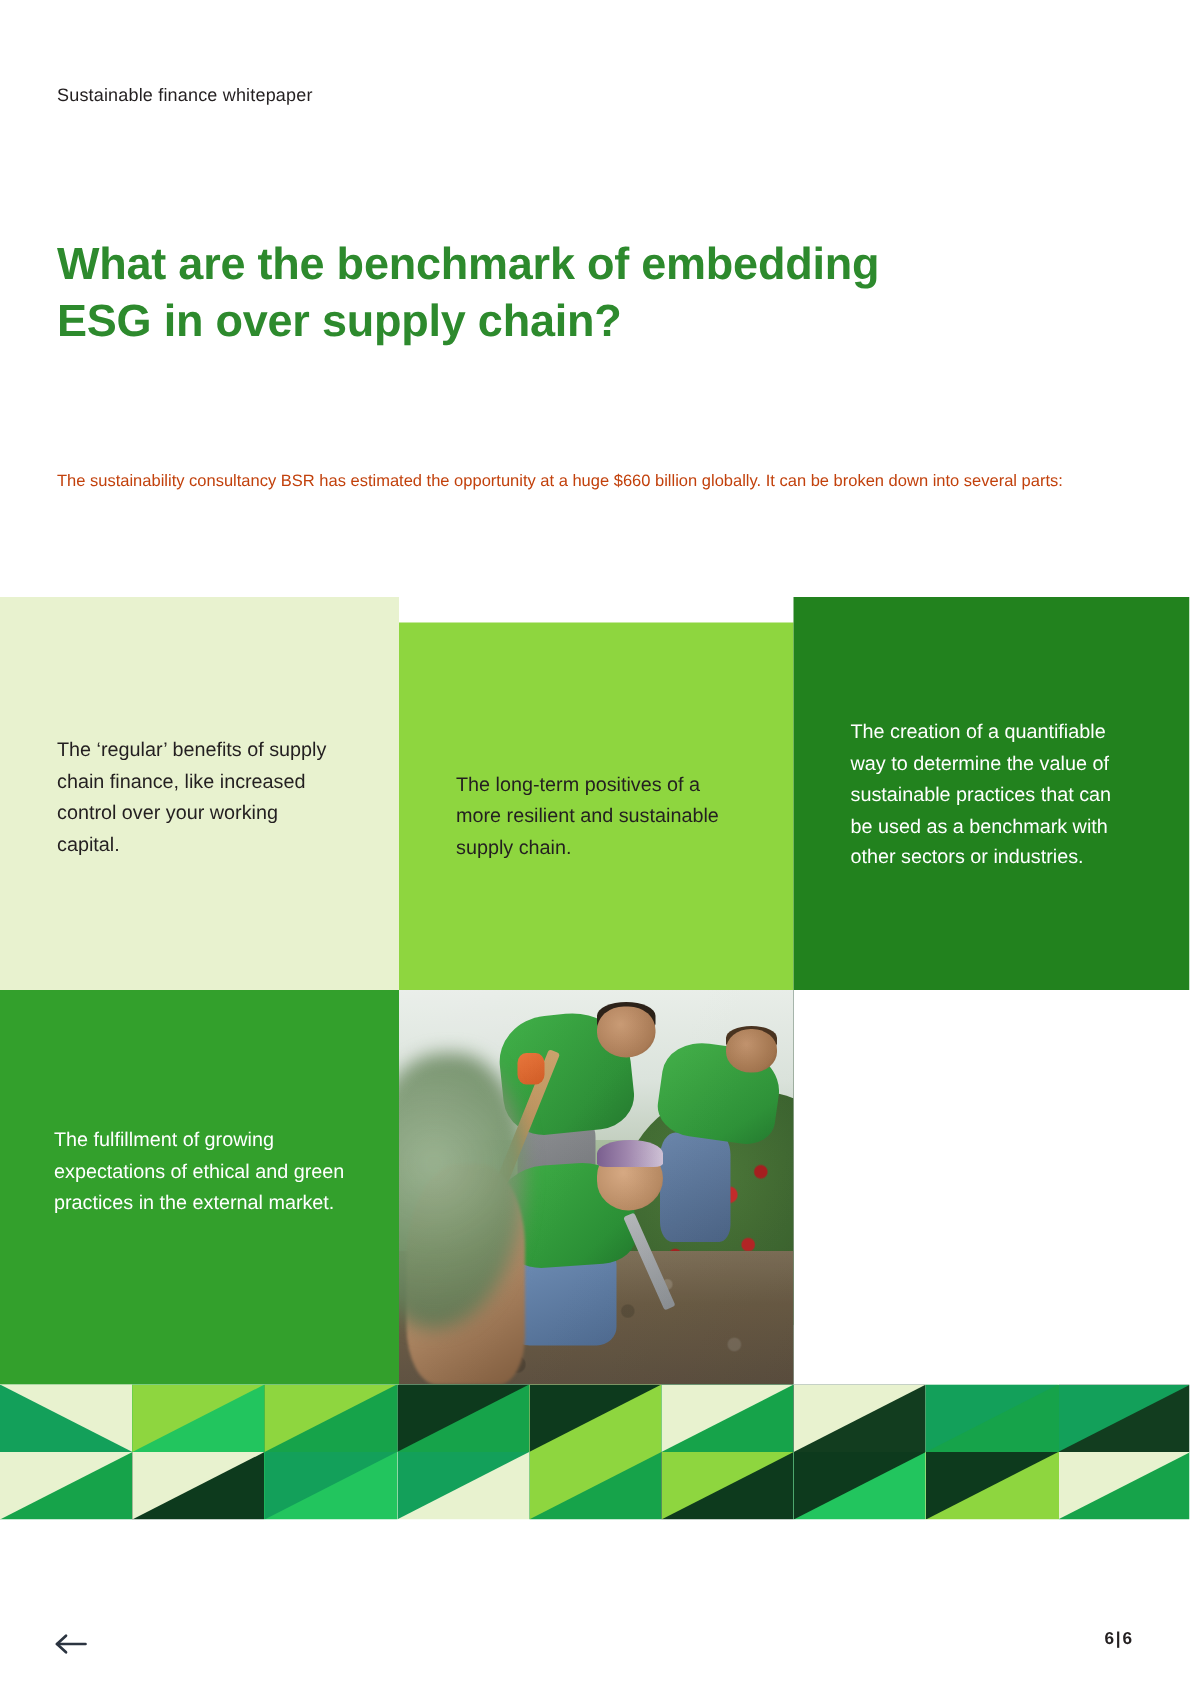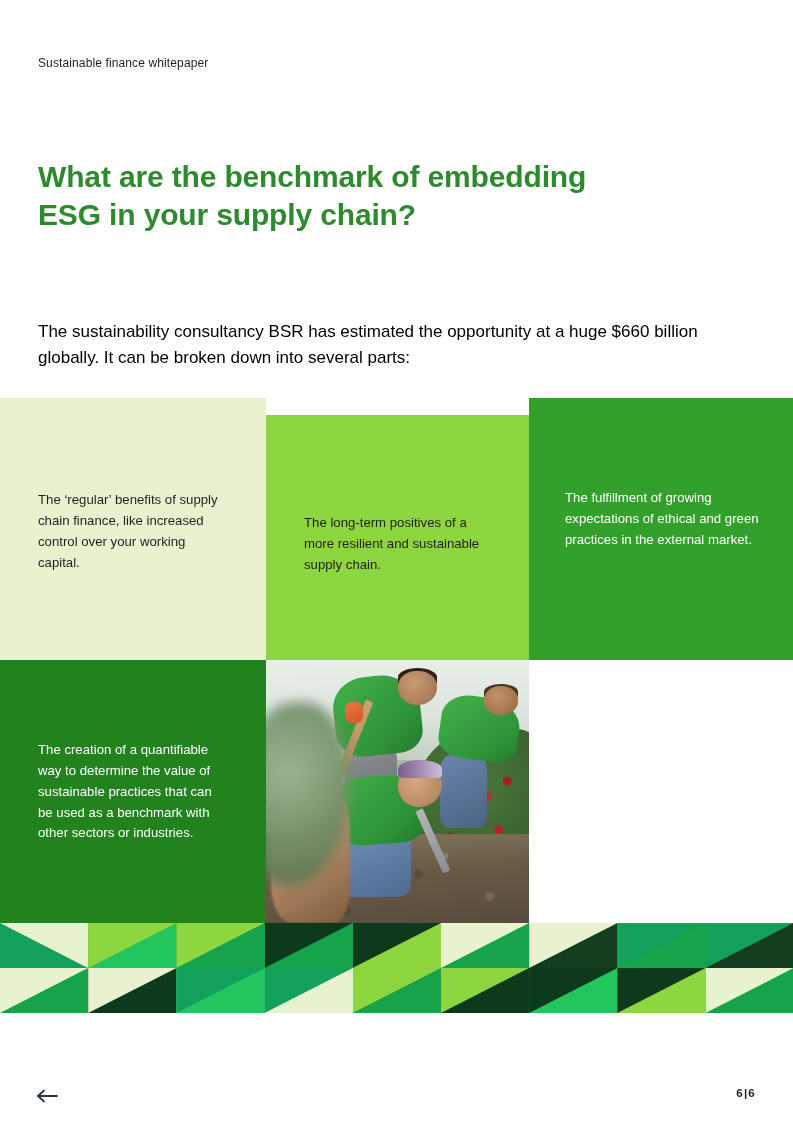--- a/index.html
+++ b/index.html
@@ -46,22 +46,22 @@
     letter-spacing: -0.005em;
   }
   .title .line { display: block; }
 
   
   .intro {
     position: absolute;
     left: 38px;
     top: 302px;
     width: 712px;
-    font-size: 17px;
-    color: #000000;
+    font-size: 11px;
+    color: #c2410c;
     line-height: 1.55;
   }
 
   
   .grid {
     position: absolute;
     left: 0;
     top: 398px;
     width: 793px;
     height: 525px;
@@ -293,41 +293,41 @@
 </style>
 </head>
 <body>
 
 <div class="page">
 
   <div class="running-header">Sustainable finance whitepaper</div>
 
   <h1 class="title" style="color: rgb(45, 138, 45);">
     <span class="line">What are the benchmark of embedding</span>
-    <span class="line">ESG in your supply chain?</span>
+    <span class="line">ESG in over supply chain?</span>
   </h1>
 
   <p class="intro">The sustainability consultancy BSR has estimated the opportunity at a huge $660 billion globally. It can be broken down into several parts:</p>
 
   <div class="grid">
 
     <div class="cell c1" style="background: rgb(232, 242, 207);">
       <div class="cell-text" style="color: rgb(35, 31, 32);">The ‘regular’ benefits of supply chain finance, like increased control over your working capital.</div>
     </div>
 
     <div class="cell c2" style="background: rgb(142, 214, 63); margin-top: 17px;">
       <div class="cell-text" style="color: rgb(35, 31, 32);">The long-term positives of a more resilient and sustainable supply chain.</div>
     </div>
 
+    <div class="cell c4" style="background: rgb(34, 130, 30);">
+      <div class="cell-text" style="color: rgb(255, 255, 255);">The creation of a quantifiable way to determine the value of sustainable practices that can be used as a benchmark with other sectors or industries.</div>
+    </div>
+
     <div class="cell c3" style="background: rgb(51, 160, 44);">
       <div class="cell-text" style="color: rgb(255, 255, 255);">The fulfillment of growing expectations of ethical and green practices in the external market.</div>
-    </div>
-
-    <div class="cell c4" style="background: rgb(34, 130, 30);">
-      <div class="cell-text" style="color: rgb(255, 255, 255);">The creation of a quantifiable way to determine the value of sustainable practices that can be used as a benchmark with other sectors or industries.</div>
     </div>
 
 
     <div class="cell c6">
       <div class="photo">
         <div class="sky"></div>
         <div class="bush"></div>
         <div class="berries"></div>
         <div class="ground"></div>
         <div class="person p-man-legs"></div>

